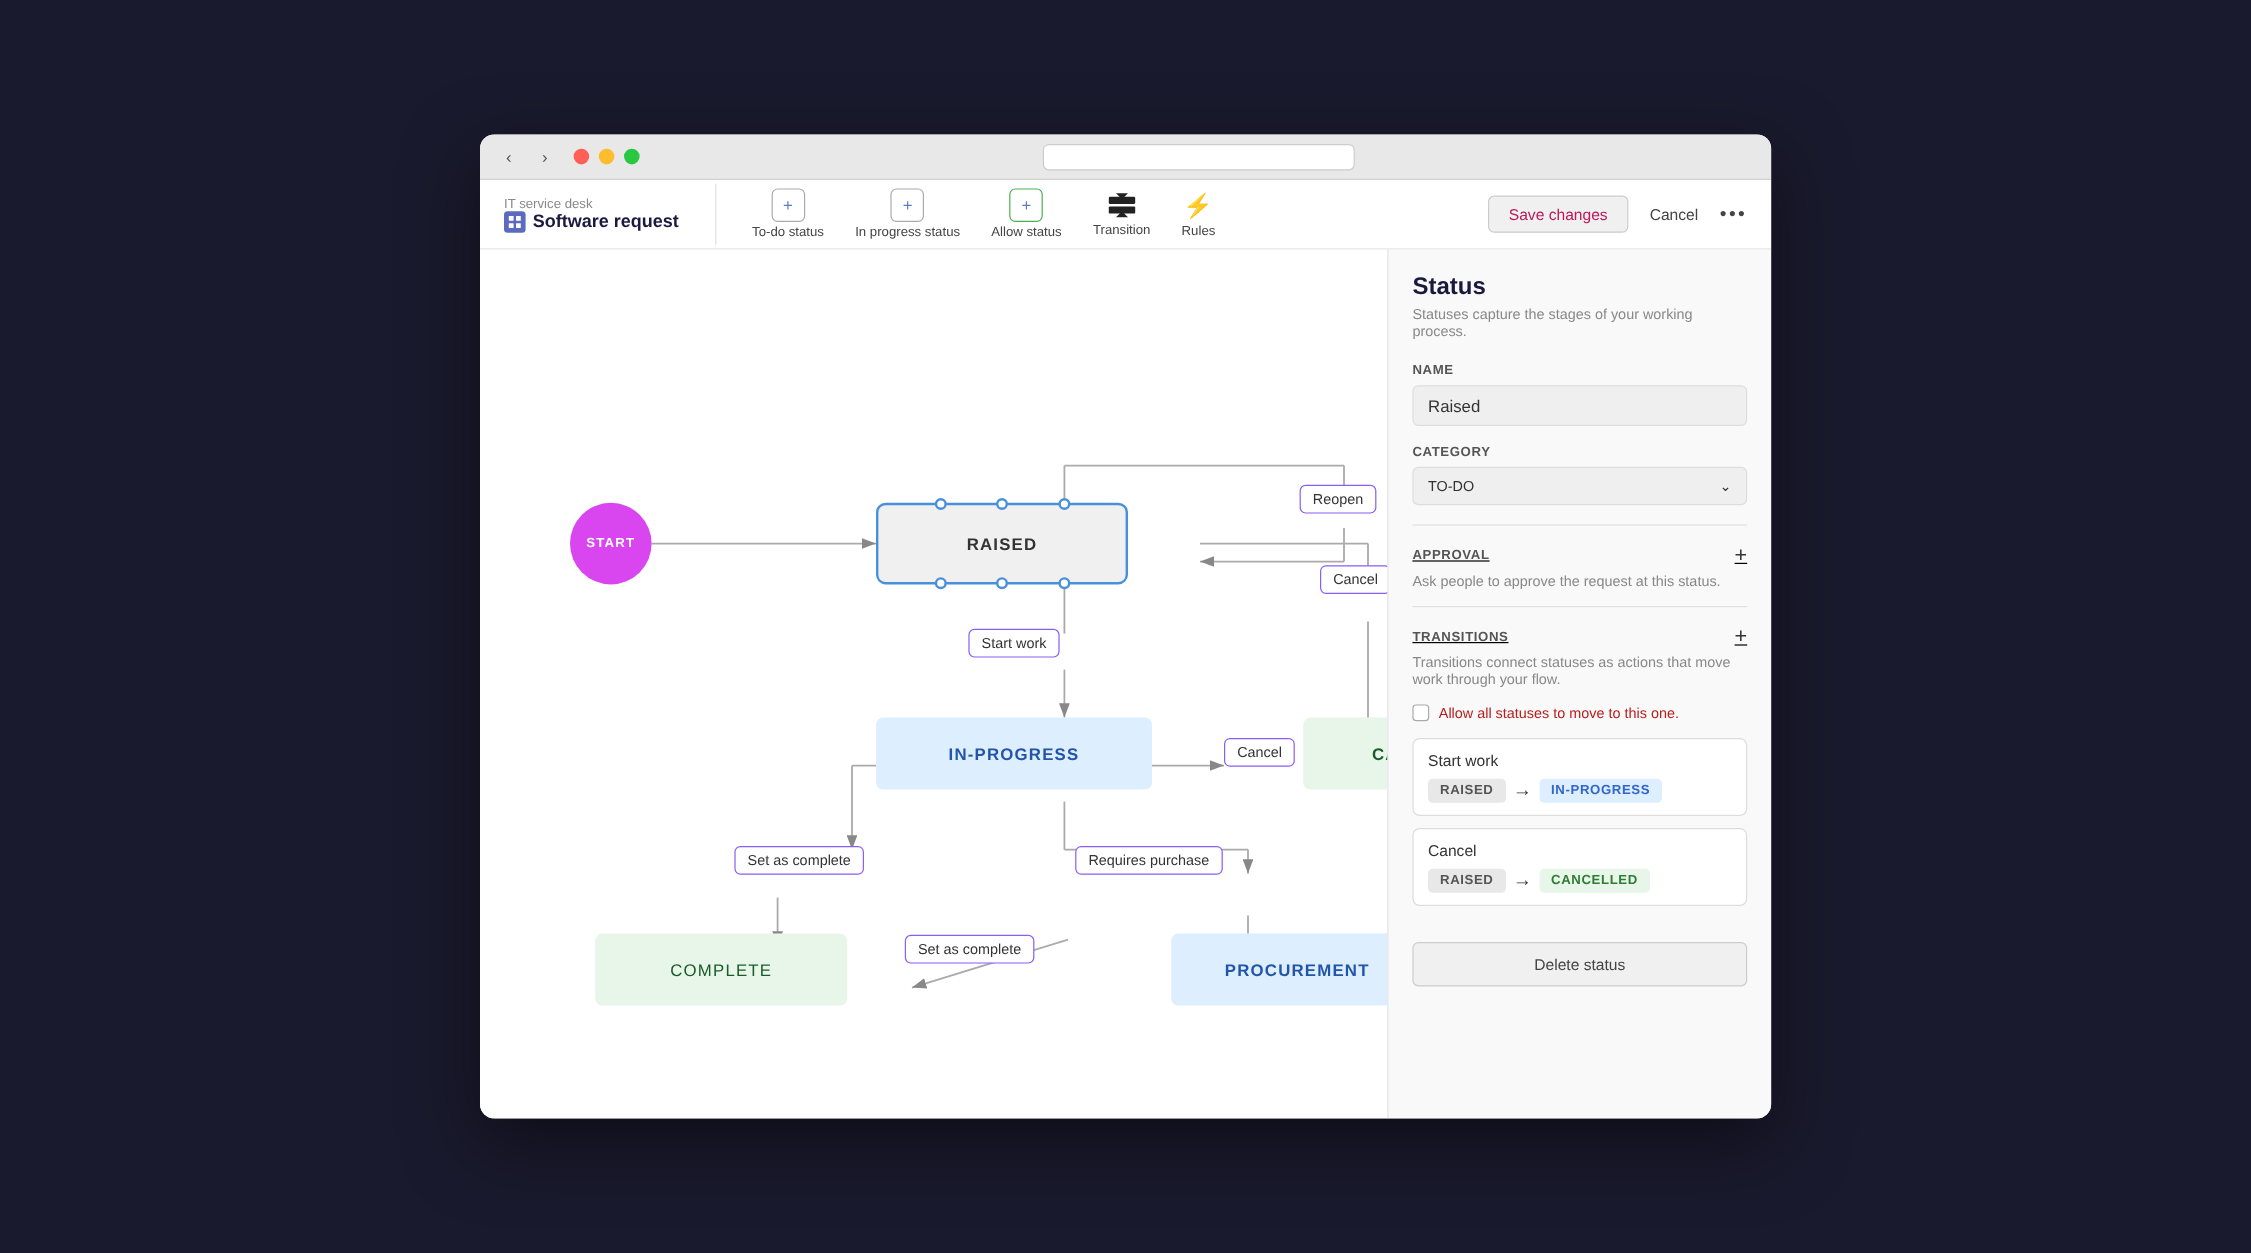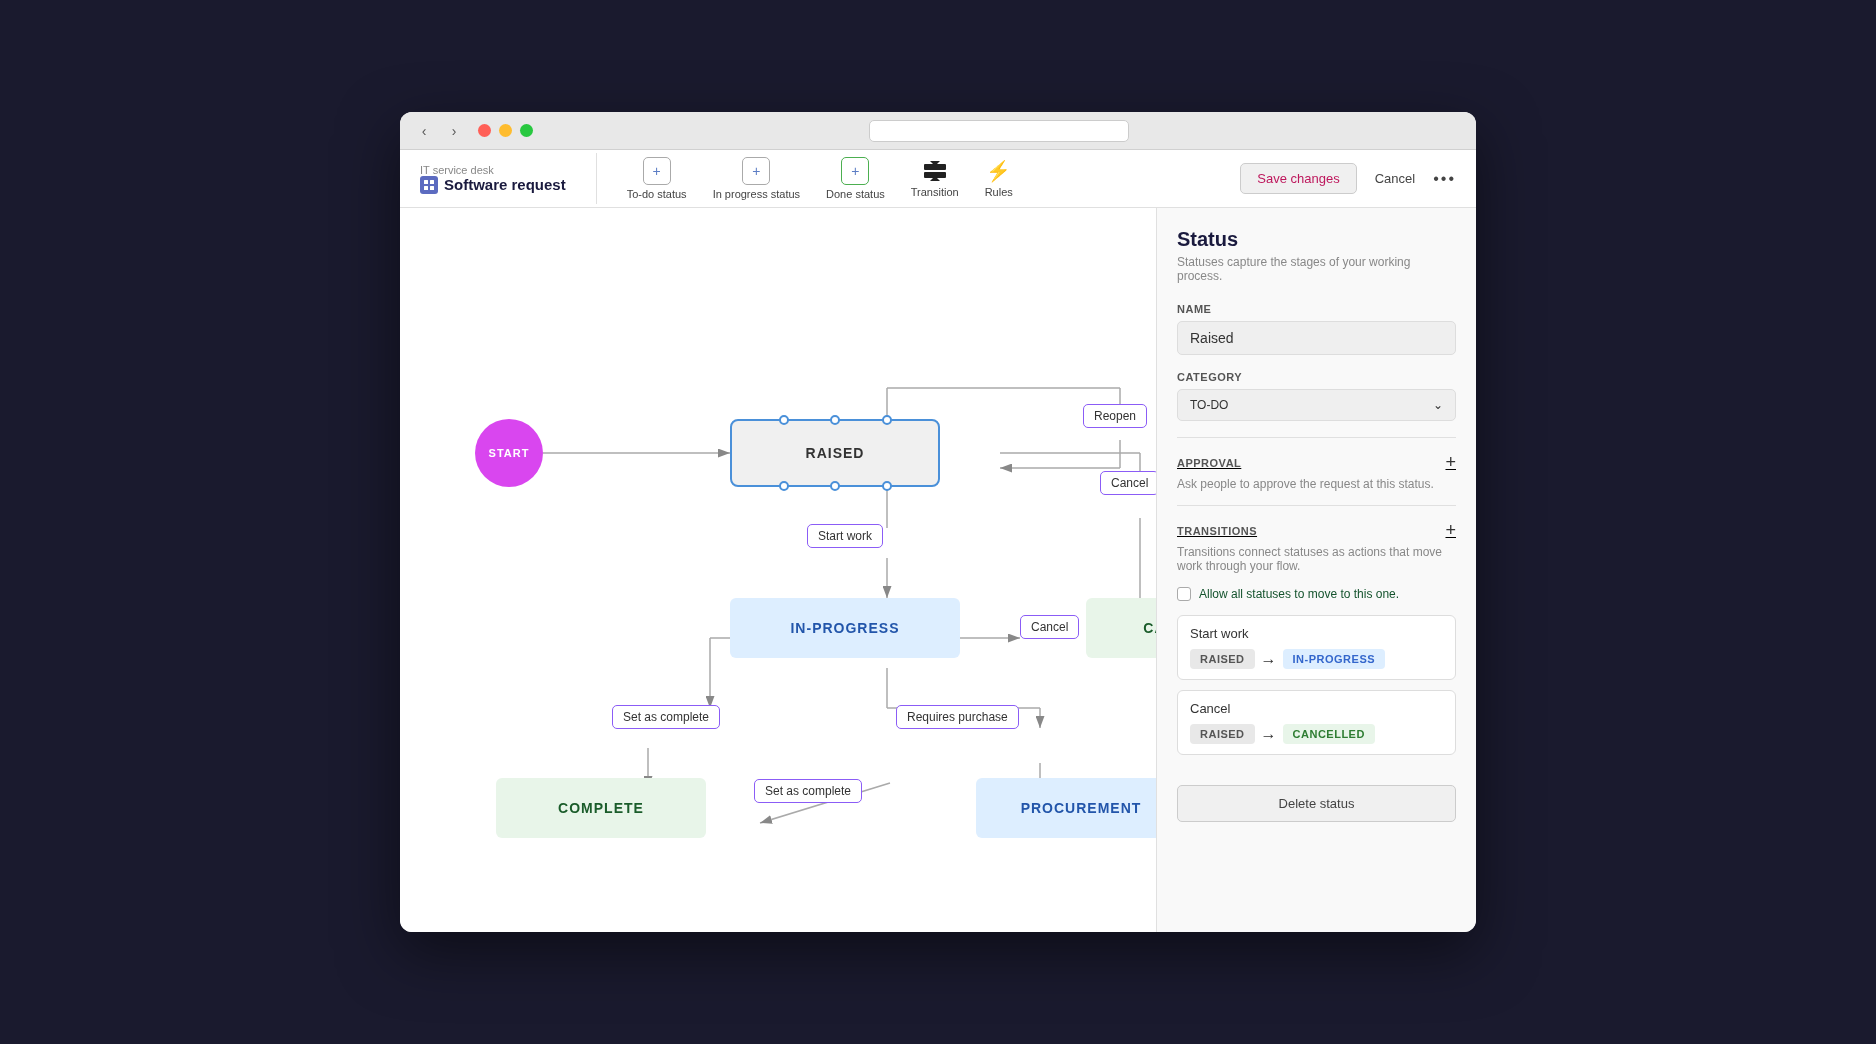--- a/index.html
+++ b/index.html
@@ -288,21 +288,21 @@
     .checkbox-box {
       width: 14px;
       height: 14px;
       border: 1.5px solid #aaa;
       border-radius: 3px;
       background: #fff;
       flex-shrink: 0;
     }
     .checkbox-label {
       font-size: 12px;
-      color: #14532d;
+      color: #b91c1c;
     }
     .transition-card {
       border: 1px solid #ddd;
       border-radius: 6px;
       padding: 10px 12px;
       margin-bottom: 10px;
       background: #fff;
     }
     .transition-card-title {
       font-size: 13px;
@@ -410,21 +410,21 @@
       color: #1a5c2a;
       letter-spacing: 1px;
     }
     .node-complete {
       position: absolute;
       background: #e8f5e9;
       border-radius: 6px;
       display: flex;
       align-items: center;
       justify-content: center;
-      font-weight: 700;
+      font-weight: 400;
       font-size: 14px;
       color: #1a5c2a;
       letter-spacing: 1px;
     }
     .node-procurement {
       position: absolute;
       background: #ddeeff;
       border-radius: 6px;
       display: flex;
       align-items: center;
@@ -499,21 +499,21 @@
         <button class="toolbar-btn">
           <div class="toolbar-btn-icon">+</div>
           <span>To-do status</span>
         </button>
         <button class="toolbar-btn">
           <div class="toolbar-btn-icon">+</div>
           <span>In progress status</span>
         </button>
         <button class="toolbar-btn">
           <div class="toolbar-btn-icon green-border">+</div>
-          <span>Done status</span>
+          <span>Allow status</span>
         </button>
         <button class="toolbar-btn">
           <div class="toolbar-transition-icon">
             <svg width="26" height="22" viewBox="0 0 26 22" fill="none">
               <rect x="2" y="4" width="22" height="6" rx="1" fill="#222"></rect>
               <rect x="2" y="12" width="22" height="6" rx="1" fill="#222"></rect>
               <polygon points="8,1 13,6 18,1" fill="#222"></polygon>
               <polygon points="8,21 13,16 18,21" fill="#222"></polygon>
             </svg>
           </div>

